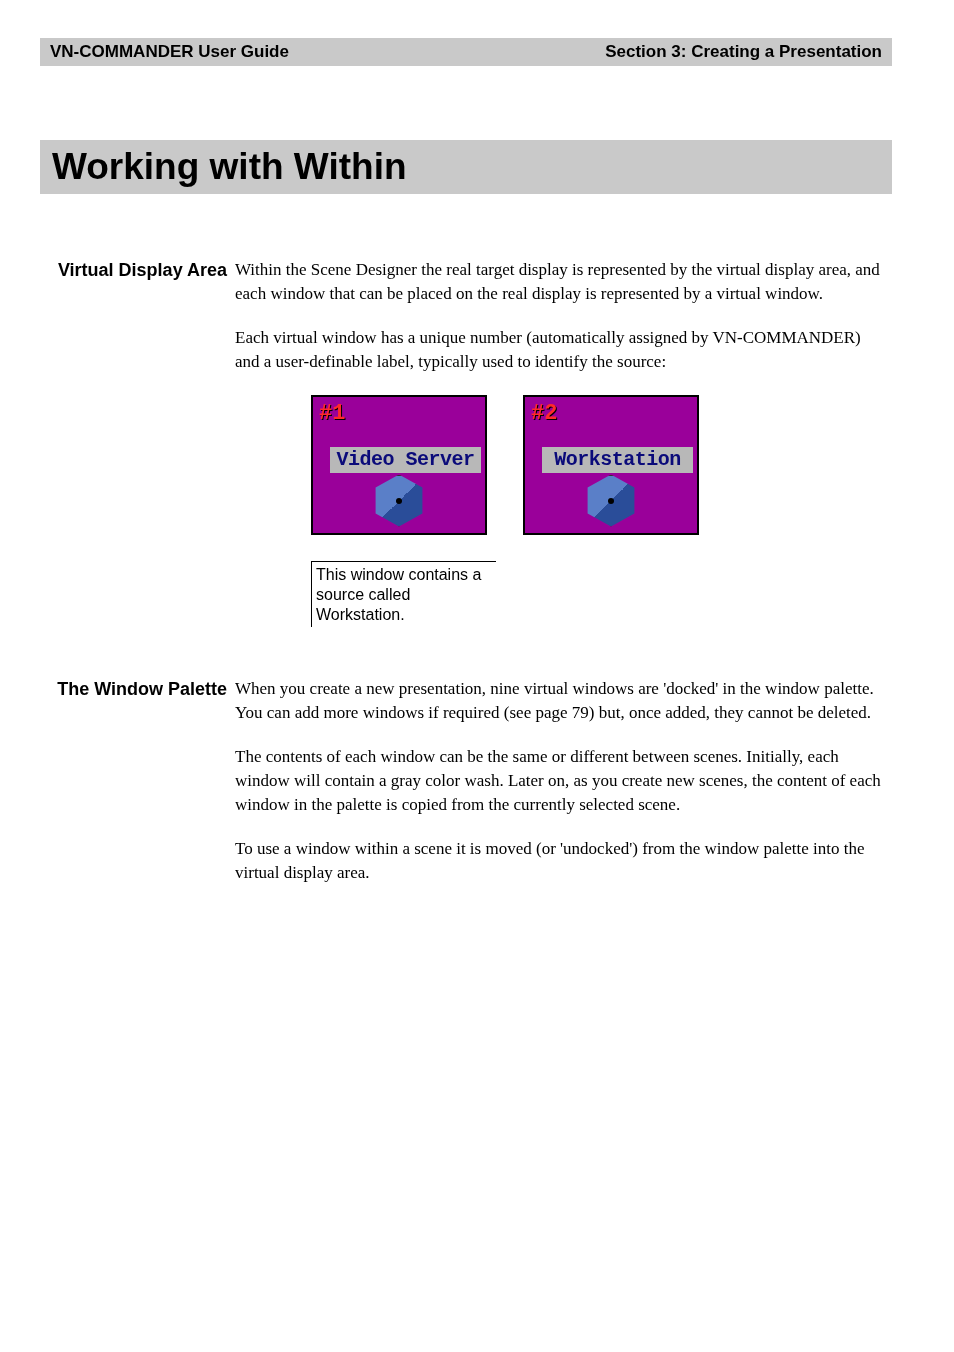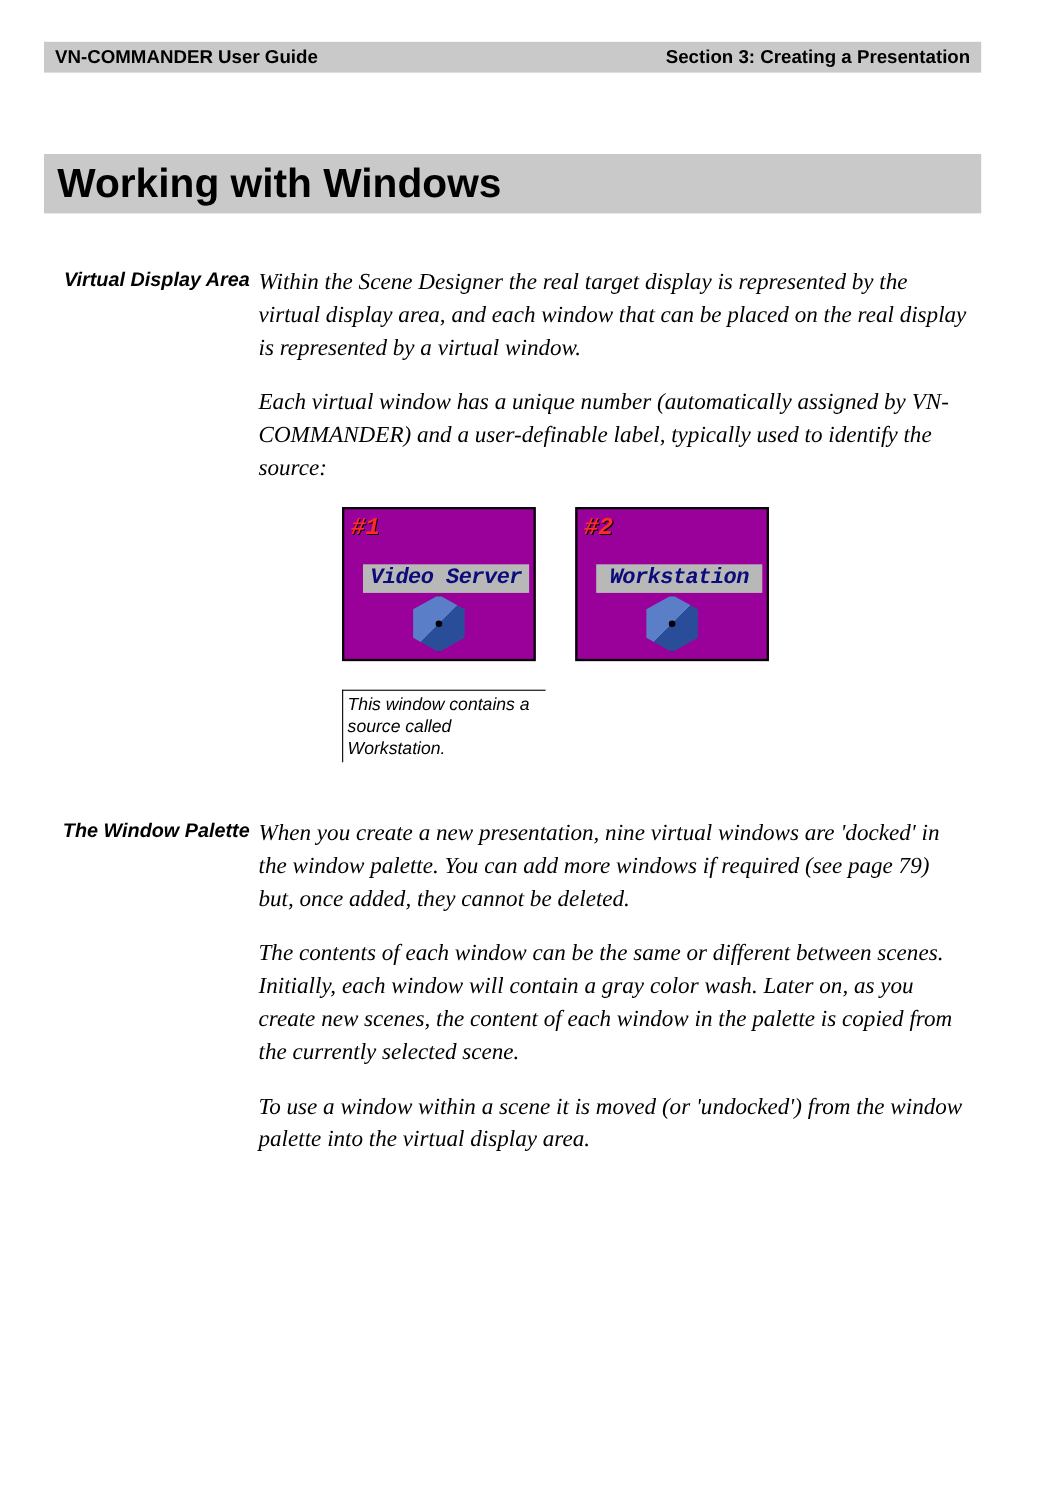--- a/index.html
+++ b/index.html
@@ -25,42 +25,41 @@
   }
   .section-title {
     margin-top: 74px;
     background: #c9c9c9;
     padding: 6px 10px 6px 12px;
     font-size: 37px;
     font-weight: bold;
     font-family: Arial, Helvetica, sans-serif;
   }
   .content-block {
-    margin-top: 48px;
-    font-style: italic;
+    margin-top: 64px;
   }
   .para-row {
     display: flex;
     align-items: flex-start;
     margin-bottom: 20px;
   }
   .side-label {
     width: 195px;
     text-align: right;
     padding-right: 8px;
     font-weight: bold;
     font-size: 18px;
     font-family: Arial, Helvetica, sans-serif;
     flex-shrink: 0;
     padding-top: 2px;
   }
   .body-col {
     flex: 1;
     font-family: "Palatino Linotype", "Book Antiqua", Palatino, serif;
-    font-size: 21px;
+    font-size: 17px;
     line-height: 1.42;
     padding-right: 10px;
   }
   .body-col p { margin-bottom: 20px; }
   .body-col p:last-child { margin-bottom: 0; }
 
   .figure-wrap {
     margin-left: 195px;
     margin-top: 10px;
     margin-bottom: 50px;
@@ -170,21 +169,21 @@
 </head>
 <body>
 
 <div class="page">
 
   <div class="header-bar">
     <span>VN-COMMANDER User Guide</span>
     <span>Section 3: Creating a Presentation</span>
   </div>
 
-  <div class="section-title">Working with Windows</div>
+  <div class="section-title">Working with Within</div>
 
   <div class="content-block">
 
     <div class="para-row">
       <div class="side-label">Virtual Display Area</div>
       <div class="body-col">
         <p>Within the Scene Designer the real target display is represented by the virtual display area, and each window that can be placed on the real display is represented by a virtual window.</p>
         <p>Each virtual window has a unique number (automatically assigned by VN-COMMANDER) and a user-definable label, typically used to identify the source:</p>
       </div>
     </div>

